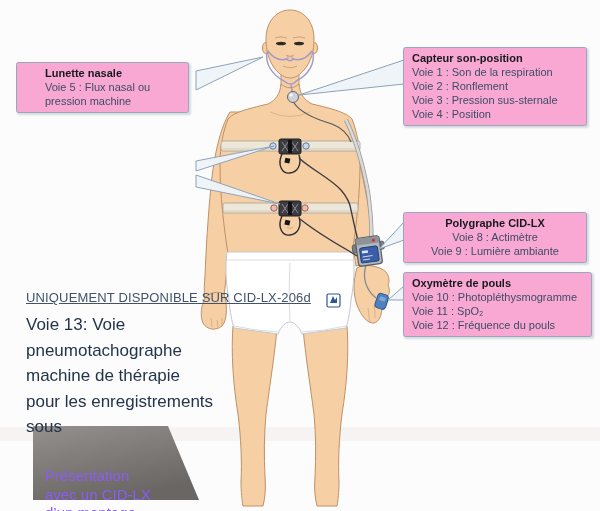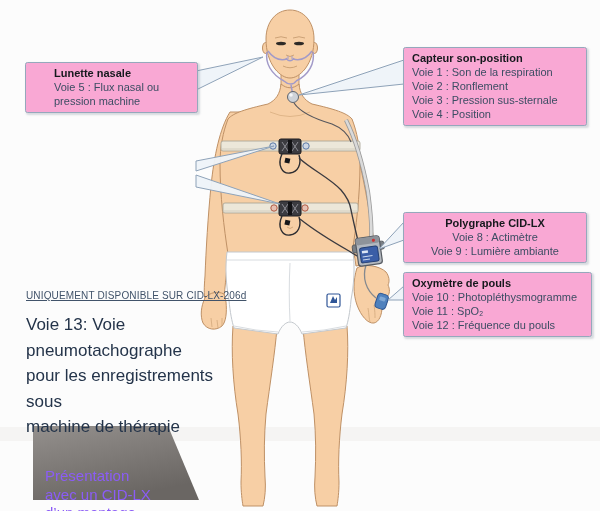--- a/index.html
+++ b/index.html
@@ -8,27 +8,27 @@
     font-family:"Liberation Sans","DejaVu Sans",sans-serif;
   }
   .stage svg{position:absolute;left:0;top:0;}
   .callout{
     position:absolute;box-sizing:border-box;
     background:#f9a8d4;border:1px solid #95a8bc;border-radius:2.5px;
     padding:3px 8px 4px;color:#3c4d63;font-size:11px;line-height:1.28;
     box-shadow:1.5px 1.5px 2px rgba(130,140,155,.3);
   }
   .callout .ct{font-weight:bold;color:#16191d;}
-  #co-lunette{left:25px;top:62px;width:173px;padding-left:28px;}
+  #co-lunette{left:16px;top:62px;width:173px;padding-left:28px;}
   #co-capteur{left:403px;top:47px;width:184px;}
   #co-sangles{left:25px;top:151px;width:173px;}
   #co-poly{left:403px;top:212px;width:184px;text-align:center;}
   #co-oxy{left:403px;top:272px;width:189px;}
   .note-restriction{
-    position:absolute;left:26px;top:290px;font-size:10px;color:#41536a;
+    position:absolute;left:26px;top:290px;font-size:13px;color:#41536a;
     text-decoration:underline;letter-spacing:.15px;white-space:nowrap;
   }
   .note-voie13{
     position:absolute;left:26px;top:312px;width:190px;font-size:17px;
     color:#24344a;line-height:1.5;
   }
   .banner-text{
     position:absolute;left:45px;top:440px;color:#8b5cf6;font-size:15px;line-height:18.5px;margin-top:27px;
   }
 </style>
@@ -188,22 +188,22 @@
     <div class="ct">Oxymètre de pouls</div>
     <div>Voie 10 : Photopléthysmogramme</div>
     <div>Voie 11 : SpO₂</div>
     <div>Voie 12 : Fréquence du pouls</div>
   </div>
 
   <div class="note-restriction">UNIQUEMENT DISPONIBLE SUR CID-LX-206d</div>
 
   <div class="note-voie13">
     <div>Voie 13: Voie pneumotachographe</div>
+    <div>machine de thérapie</div>
     <div>pour les enregistrements sous</div>
-    <div>machine de thérapie</div>
   </div>
 
   <div class="banner-text">
     <div>Présentation</div>
     <div>avec un CID-LX</div>
     <div>d’un montage</div>
   </div>
 
 </div>
 

